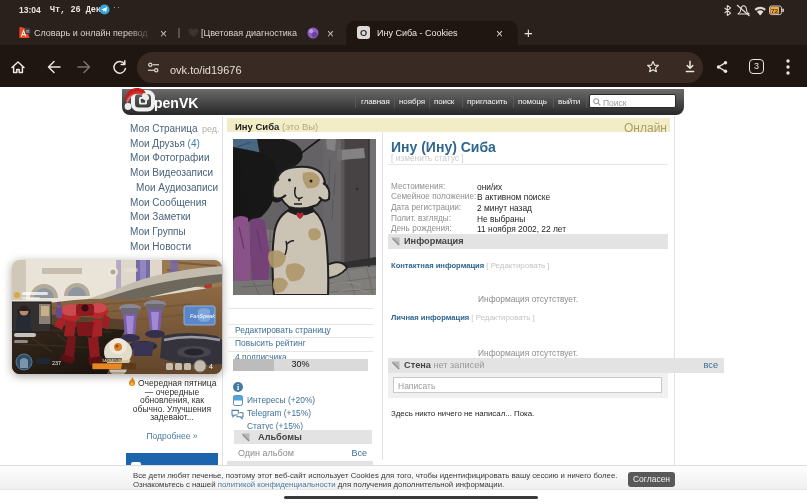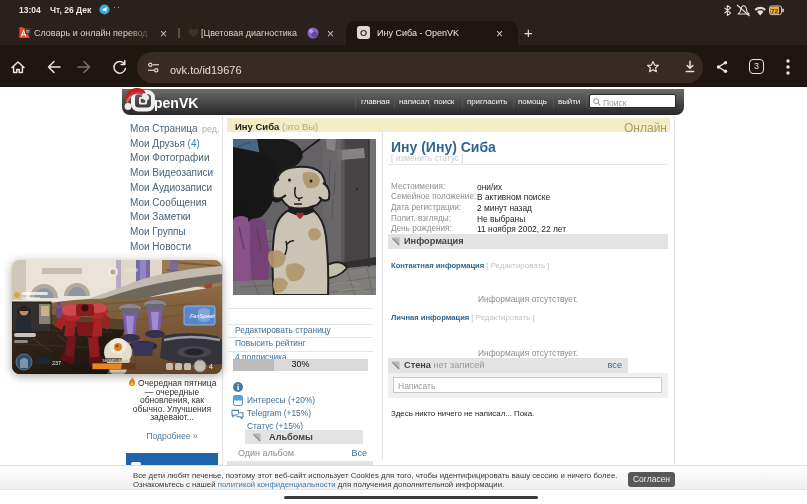--- a/index.html
+++ b/index.html
@@ -31,21 +31,21 @@
   .vline { width:1px; background:#e2e2e6; }
   .hline { height:1px; background:#e6e6e6; }
   .t9 { font-size:8.4px;margin-top:12px; }
   .gray-label { font-size:8.2px !important; }
 </style>
 </head>
 <body>
 
 <div class="abs" id="statusbar"></div>
 <div class="abs st" style="left:19px; top:4.5px;">13:04</div>
-<div class="abs st" style="left:50px; top:4.5px;">Чт, 26 Дек</div>
+<div class="abs st" style="left:50px; top:4.5px;font-family:Liberation Mono, monospace;">Чт, 26 Дек</div>
 <svg class="abs" style="left:99px; top:4px;" width="11" height="11" viewBox="0 0 13 13">
   <circle cx="6.5" cy="6.5" r="6" fill="#36a6dd"></circle>
   <path d="M2.8 6.4 L9.6 3.5 L8.4 9.6 L6.2 7.8 L5.1 9 L4.9 7 Z" fill="#fff"></path>
 </svg>
 <div class="abs" style="left:113px; top:2px; color:#b5aca6; font-size:9px; letter-spacing:1px;">··</div>
 
 <svg class="abs" style="left:723px; top:3.5px;" width="62" height="13" viewBox="0 0 62 13">
   <g stroke="#e8e1dc" stroke-width="1.05" fill="none" stroke-linejoin="round">
     <path d="M4.3 1.3 L7.6 3.9 L1.5 9.1 M4.3 11.7 L7.6 9.1 L1.5 3.9 M4.3 1.3 L4.3 11.7"></path>
   </g>
@@ -84,21 +84,21 @@
   <circle cx="6.5" cy="6.5" r="6" fill="#8a5fc0"></circle>
   <circle cx="4.5" cy="4.5" r="2.2" fill="#b79ae0"></circle>
   <circle cx="8.2" cy="8.5" r="3" fill="#6a43a0"></circle>
 </svg>
 <div class="abs tabx" style="left:327px; top:27.5px;">×</div>
 
 <svg class="abs" style="left:357px; top:26px;" width="13" height="13" viewBox="0 0 14 14">
   <rect x="0" y="0" width="14" height="14" rx="3" fill="#ded9d4"></rect>
   <text x="7" y="10.8" font-size="10" font-weight="bold" fill="#2b2b33" text-anchor="middle" font-family="Liberation Sans">O</text>
 </svg>
-<div class="abs tabtxt" style="left:377px; top:28px; color:#ece7e2;">Ину Сиба - OpenVK</div>
+<div class="abs tabtxt" style="left:377px; top:28px; color:#ece7e2;">Ину Сиба - Cookies</div>
 <div class="abs tabx" style="left:496px; top:27.5px; color:#d8d2cd;">×</div>
 <div class="abs" style="left:524px; top:24px; color:#e6e0db; font-size:15px; font-weight:300;">+</div>
 
 <div class="abs" id="toolbar"></div>
 <div class="abs" id="omnibox"></div>
 <svg class="abs" style="left:10px; top:60px;" width="118" height="15" viewBox="0 0 118 15">
 
   <path class="cicon" d="M3.6 6.3 L3.6 12.6 L6.8 12.6 L6.8 9.4 L9.2 9.4 L9.2 12.6 L12.4 12.6 L12.4 6.3 M2 7.5 L8 2 L14 7.5"></path>
 
   <path class="cicon" d="M44 1.5 L38.5 7 L44 12.5 M38.5 7 L50 7"></path>
@@ -154,21 +154,21 @@
   <text x="34" y="21.5" font-family="Liberation Sans" font-size="14" font-weight="bold" fill="#fff">penVK</text>
 
   <path d="M6 16 C4 9 9 2.5 16 2 C21 1.6 25 4 25.5 7 L24 11 C19 5.5 11 7 8 17 Z" fill="#c41e1e"></path>
   <path d="M9 15 C11 8.5 18 5.5 24 10 L25 8 C19 3 10 5 6.5 14 Z" fill="#e04040" opacity="0.6"></path>
   <path d="M23.5 7 C27 7.5 29.5 10 29 12.5 C28.5 15 24.5 15 22.5 12.5 C21.5 11 21.5 8.5 23.5 7 Z" fill="#ececec"></path>
   <circle cx="8" cy="20.5" r="3.4" fill="#ececec"></circle>
   <path d="M6 16 C8 10 14 6.5 21 8 L24 11 C18 6.5 10 9 8 17 Z" fill="#f4f4f4" opacity="0.35"></path>
 </svg>
 
 <div class="abs hmenu" style="left:361px; top:96.5px;">главная</div>
-<div class="abs hmenu" style="left:399px; top:96.5px;">написал</div>
+<div class="abs hmenu" style="left:399px; top:96.5px;">ноября</div>
 <div class="abs hmenu" style="left:434px; top:96.5px;">поиск</div>
 <div class="abs hmenu" style="left:467px; top:96.5px;">пригласить</div>
 <div class="abs hmenu" style="left:518px; top:96.5px;">помощь</div>
 <div class="abs hmenu" style="left:558px; top:96.5px;">выйти</div>
 <div class="abs hsep" style="left:355px;"></div>
 <div class="abs hsep" style="left:394px;"></div>
 <div class="abs hsep" style="left:429px;"></div>
 <div class="abs hsep" style="left:462px;"></div>
 <div class="abs hsep" style="left:513px;"></div>
 <div class="abs hsep" style="left:553px;"></div>
@@ -178,21 +178,21 @@
   <circle cx="3.6" cy="3.6" r="2.8" fill="none" stroke="#9a9a9a" stroke-width="1.2"></circle>
   <path d="M5.8 5.8 L8.2 8.2" stroke="#9a9a9a" stroke-width="1.2"></path>
 </svg>
 <div class="abs" style="left:603px; top:97.5px; color:#9a9a9a; font-size:8.5px;">Поиск</div>
 
 <div class="abs sbi" style="left:130px; top:123px;">Моя Страница</div>
 <div class="abs" style="left:202px; top:123.5px; color:#b4aea8; font-size:9px;">ред.</div>
 <div class="abs sbi" style="left:130px; top:137.7px;">Мои Друзья <span style="color:#3e82ad;">(4)</span></div>
 <div class="abs sbi" style="left:130px; top:152.4px;">Мои Фотографии</div>
 <div class="abs sbi" style="left:130px; top:167.1px;">Мои Видеозаписи</div>
-<div class="abs sbi" style="left:130px; top:181.8px;">Мои Аудиозаписи</div>
+<div class="abs sbi" style="left:136px; top:181.8px;">Мои Аудиозаписи</div>
 <div class="abs sbi" style="left:130px; top:196.5px;">Мои Сообщения</div>
 <div class="abs sbi" style="left:130px; top:211.2px;">Мои Заметки</div>
 <div class="abs sbi" style="left:130px; top:225.9px;">Мои Группы</div>
 <div class="abs sbi" style="left:130px; top:240.6px;text-align:center;">Мои Новости</div>
 
 <div class="abs" style="left:113px; top:377px; width:118px; text-align:center; color:#2e2e2e; font-size:8.5px; line-height:8.6px;">
   <svg style="vertical-align:-1px" width="8" height="10" viewBox="0 0 8 10">
       <path d="M4 0 C5 2 7 3 7 6 A3 3 0 0 1 1 6 C1 4.5 2 3.8 2.5 2.5 C3 3.5 3.5 3.8 4 0 Z" fill="#e8821e"></path>
       <path d="M4 4.5 C4.8 5.5 5.5 6 5.5 7.2 A1.6 1.6 0 0 1 2.5 7.2 C2.5 6.2 3.4 5.6 4 4.5 Z" fill="#f6c02e"></path>
     </svg> Очередная пятница<br>— очередные<br>обновления, как<br>обычно. Улучшения<br>задевают...
@@ -308,21 +308,21 @@
 </svg>
 <div class="abs lnk t9" style="left:247px; top:395.5px;">Telegram (+15%)</div>
 <svg class="abs" style="left:231px; top:408.5px;" width="13" height="11" viewBox="0 0 14 12">
   <g fill="none" stroke="#4a7ca8" stroke-width="1.1">
     <path d="M1 1.5 L8 1.5 L8 6.5 L4 6.5 L2 8.5 L2 6.5 L1 6.5 Z" fill="#fff"></path>
     <path d="M9 4 L13 4 L13 8.5 L12 8.5 L12 10.5 L10 8.5 L6.5 8.5 L6.5 7.2" fill="#fff"></path>
   </g>
 </svg>
 <div class="abs lnk t9" style="left:247px; top:409px;">Статус (+15%)</div>
 
-<div class="abs sechead" style="left:245px; top:429.5px; width:118px; height:14px; line-height:14px;">
+<div class="abs sechead" style="left:234px; top:429.5px; width:138px; height:14px; line-height:14px;">
   <svg style="position:absolute; left:7px; top:3px;" width="9" height="9" viewBox="0 0 9 9">
       <path d="M0.5 0.5 L8.5 0.5 L8.5 8.5 Z" fill="#b8b8b8"></path>
       <path d="M1.5 1.5 L8 8" stroke="#8a8a8a" stroke-width="1.2"></path>
     </svg>
   <span style="margin-left:24px;">Альбомы</span>
 </div>
 <div class="abs" style="left:238px; top:447.5px; color:#8c8c8c; font-size:9px;">Один альбом</div>
 <div class="abs blue" style="left:300px; top:447.5px; width:67px; text-align:right; font-size:9px;">Все</div>
 <div class="abs sechead" style="left:227px; top:461px; width:146px; height:6px;"></div>
 
@@ -345,21 +345,21 @@
       <path d="M0.5 0.5 L8.5 0.5 L8.5 8.5 Z" fill="#b8b8b8"></path>
       <path d="M1.5 1.5 L8 8" stroke="#8a8a8a" stroke-width="1.2"></path>
     </svg>
   <span style="margin-left:16px;">Информация</span>
 </div>
 <div class="abs" style="left:391px; top:260.5px; color:#2f6690; font-weight:bold; font-size:7.6px;">Контактная информация <span style="font-weight:normal; color:#c4c4c4; font-size:7.9px;">[ Редактировать ]</span></div>
 <div class="abs t9" style="left:388px; top:282px; width:280px; text-align:center; color:#8c8c8c;">Информация отсутствует.</div>
 <div class="abs" style="left:391px; top:313px; color:#2f6690; font-weight:bold; font-size:7.6px;">Личная информация <span style="font-weight:normal; color:#c4c4c4; font-size:7.9px;">[ Редактировать ]</span></div>
 <div class="abs t9" style="left:388px; top:336px; width:280px; text-align:center; color:#8c8c8c;">Информация отсутствует.</div>
 
-<div class="abs sechead" style="left:388px; top:357.5px; width:240px; height:15px; line-height:15px;">
+<div class="abs sechead" style="left:388px; top:357.5px; width:336px; height:15px; line-height:15px;">
   <svg style="position:absolute; left:3px; top:3.5px;" width="9" height="9" viewBox="0 0 9 9">
       <path d="M0.5 0.5 L8.5 0.5 L8.5 8.5 Z" fill="#b8b8b8"></path>
       <path d="M1.5 1.5 L8 8" stroke="#8a8a8a" stroke-width="1.2"></path>
     </svg>
   <span style="margin-left:16px;">Стена <span style="font-weight:normal; color:#999;">нет записей</span></span>
   <span style="position:absolute; right:6px; font-weight:normal;" class="blue">все</span>
 </div>
 <div class="abs" style="left:388px; top:372.5px; width:280px; height:25px; background:#f0f0f0;"></div>
 <div class="abs" style="left:393px; top:377px; width:269px; height:15.5px; background:#fff; border:1px solid #c9c9c9;"></div>
 <div class="abs" style="left:398px; top:381px; color:#9a9a9a; font-size:8.5px;">Написать</div>

